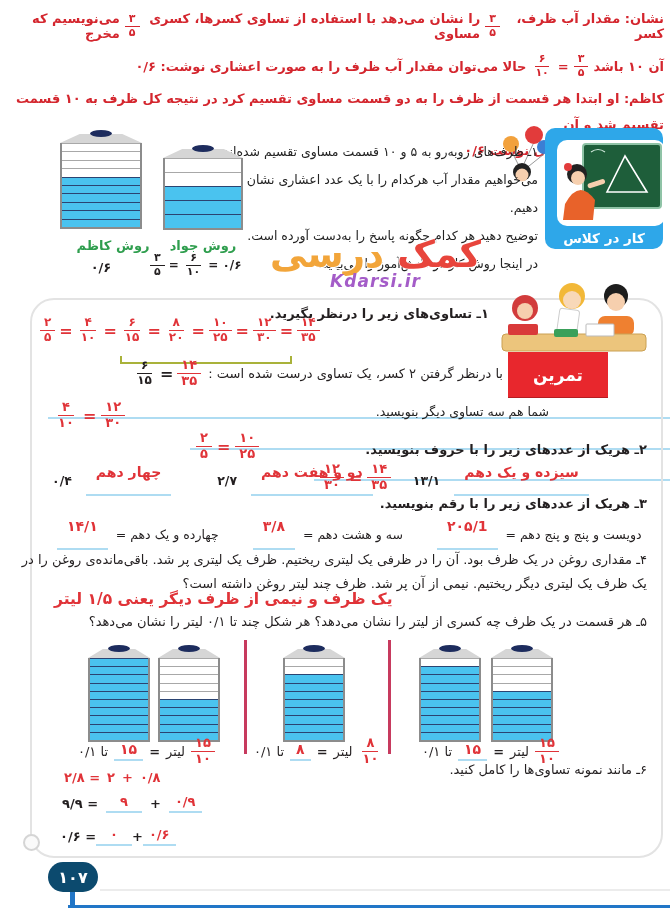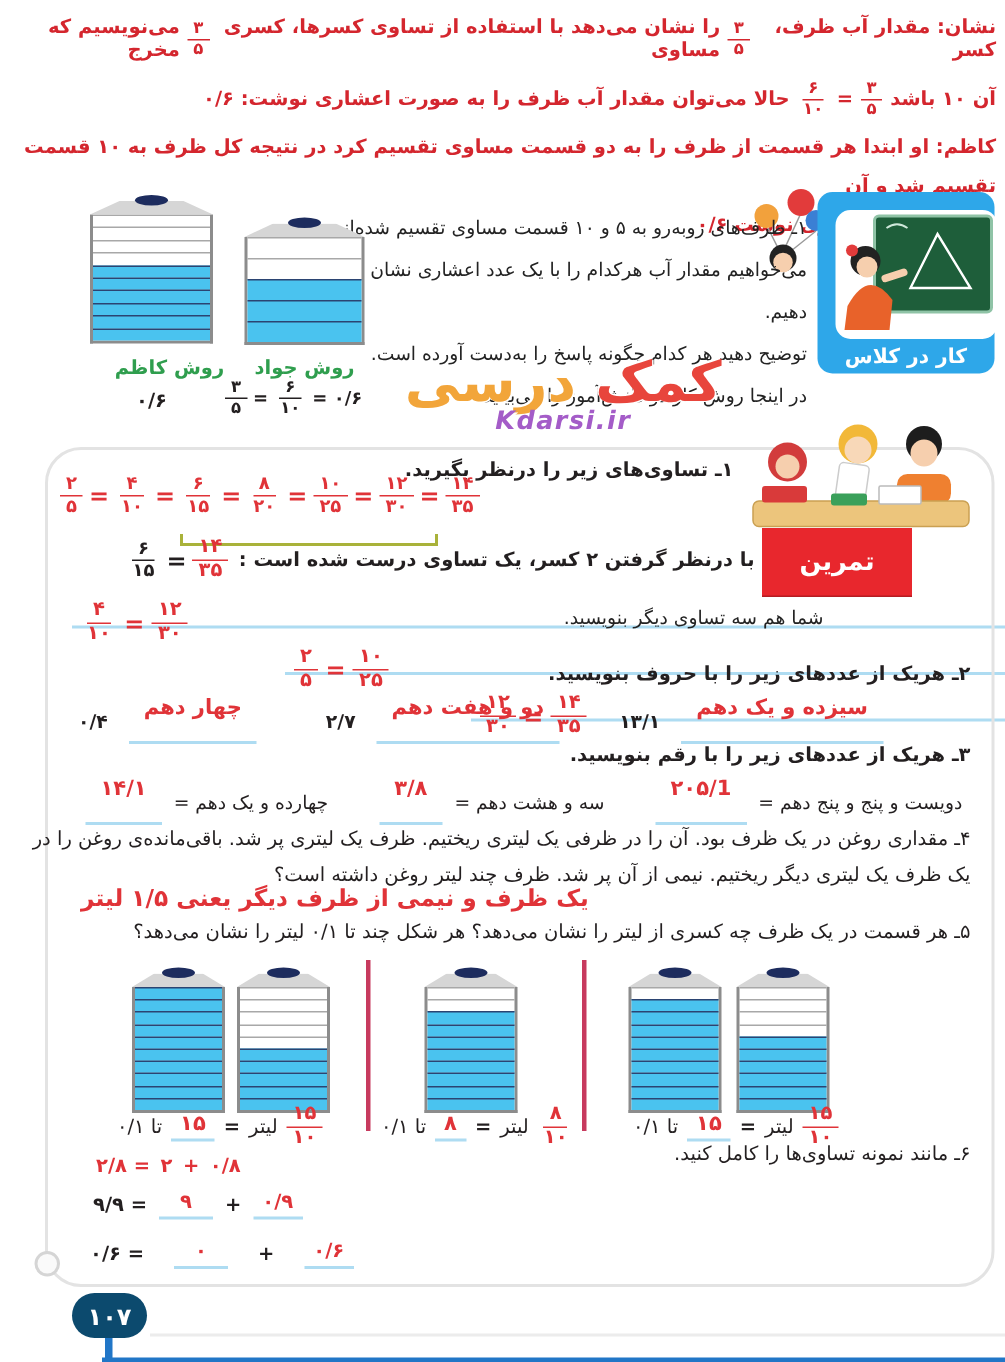--- a/index.html
+++ b/index.html
@@ -200,21 +200,21 @@
       </span>
     <span>=</span>
     <span class="frac">
         <span class="num">۱۴</span>
         <span class="den">۳۵</span>
       </span>
   </div>
   <div class="abs" style="left:88px;top:56px;width:168px;height:6px;border:2px solid #a9b23a;border-top:none"></div>
 
   <div class="abs rtl flexr" style="right:158px;top:58px;gap:7px">
-    <span class="title" style="font-weight:bold">با درنظر گرفتن ۲ کسر، یک تساوی درست شده است :</span>
+    <span class="title" style="font-weight:normal">با درنظر گرفتن ۲ کسر، یک تساوی درست شده است :</span>
     <span class="ltr flexr" style="gap:4px">
       <span class="frac blk">
           <span class="num">۶</span>
           <span class="den">۱۵</span>
         </span>
       <span class="blk" style="font-weight:bold">=</span>
       <span class="frac hw" style="font-size:13px">
           <span class="num">۱۴</span>
           <span class="den">۳۵</span>
         </span>
@@ -406,21 +406,21 @@
     <span>۲</span>
     <span>+</span>
     <span>۰/۸</span>
   </div>
   <div class="abs ltr flexr" style="left:30px;top:494px;gap:8px;font-size:13px;font-weight:bold">
     <span>۹/۹ =</span>
     <span class="hw ulsm" style="padding:0 14px 2px">۹</span>
     <span>+</span>
     <span class="hw ulsm">۰/۹</span>
   </div>
-  <div class="abs ltr flexr" style="left:28px;top:527px;gap:20px;font-size:13px;font-weight:bold">
+  <div class="abs ltr flexr" style="left:28px;top:527px;gap:0;font-size:13px;font-weight:bold">
     <span>۰/۶ =</span>
     <span class="hw ulsm" style="padding:0 14px 2px">۰</span>
     <span>+</span>
     <span class="hw ulsm">۰/۶</span>
   </div>
 </div>
 
 <svg class="abs" style="left:498px;top:274px" width="152" height="82" viewBox="0 0 152 82">
   <circle cx="27" cy="34" r="13" fill="#d23c3c"></circle>
   <circle cx="27" cy="37" r="8" fill="#f6cfae"></circle>

